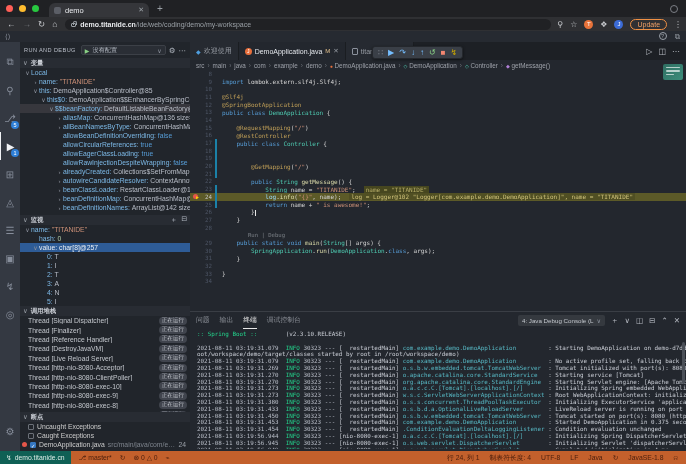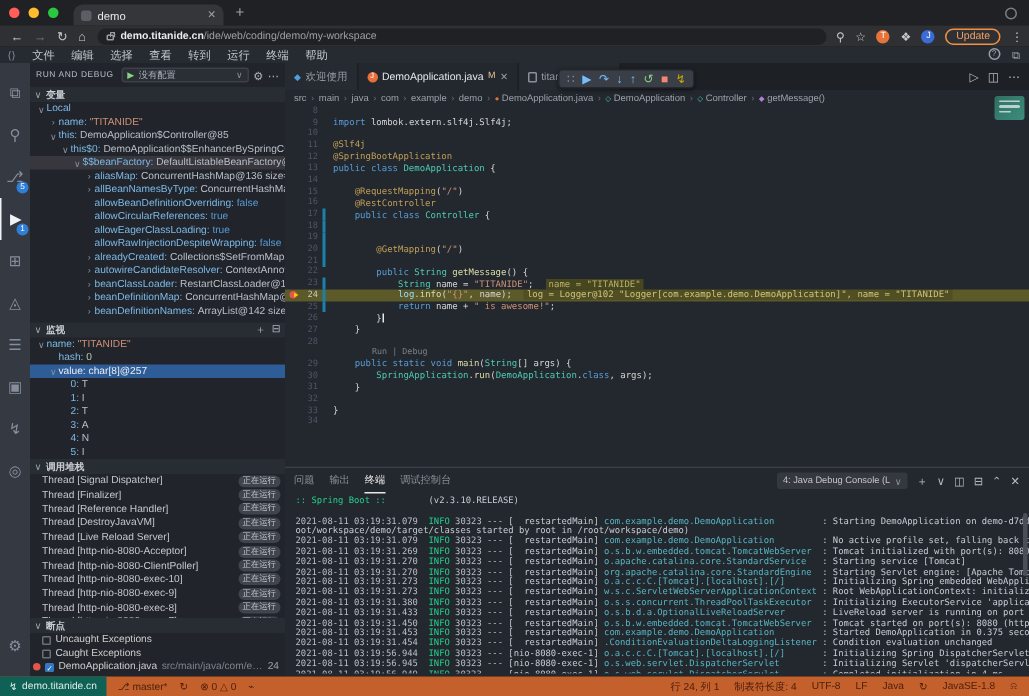--- a/index.html
+++ b/index.html
@@ -159,21 +159,20 @@
       <span class="avatarT">T</span>
       <span class="bic">❖</span>
       <span class="avatarJ">J</span>
       <span class="updatebtn">Update</span>
       <span class="kebab">⋮</span>
     </div>
   </div>
 
   <div id="menubar">
     <span id="logo">⟨⟩</span>
-    <span id="menu-items"><span class="menu-item">文件</span><span class="menu-item">编辑</span><span class="menu-item">选择</span><span class="menu-item">查看</span><span class="menu-item">转到</span><span class="menu-item">运行</span><span class="menu-item">终端</span><span class="menu-item">帮助</span></span>
     <span id="menubar-right">
       <span class="help-circ">?</span>
       <span>⧉</span>
     </span>
   </div>
 
   <div id="activitybar">
       <div class="act">⧉</div>
       <div class="act">⚲</div>
       <div class="act">⎇<span class="badge">5</span></div>

